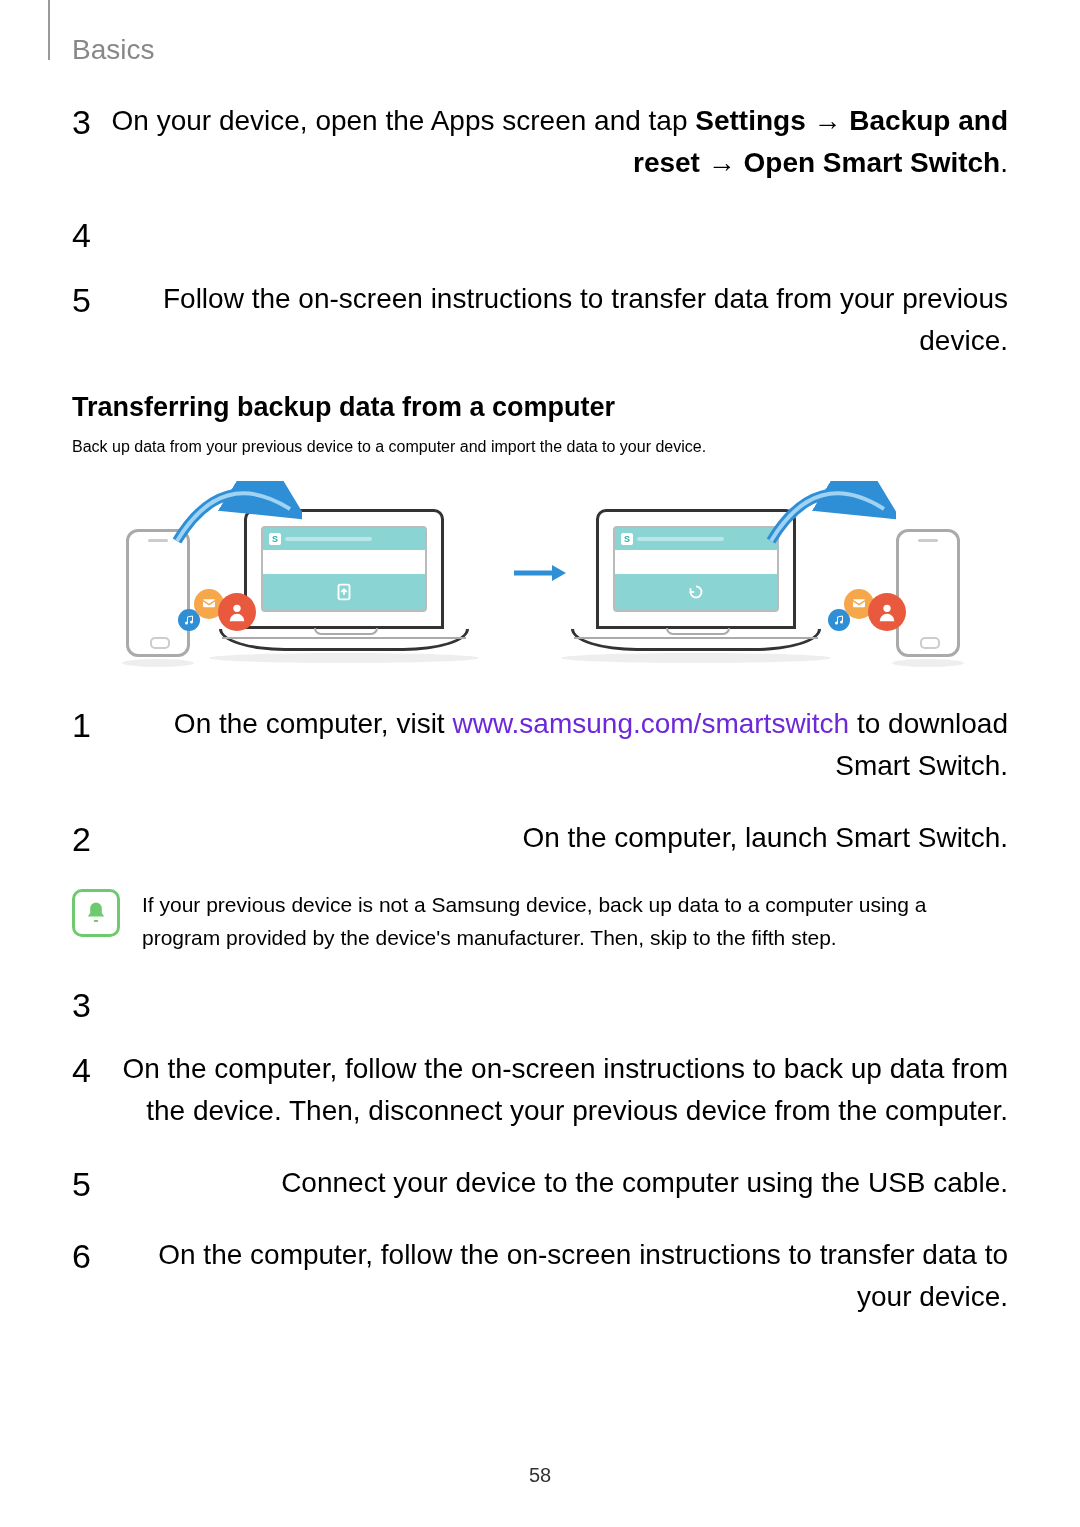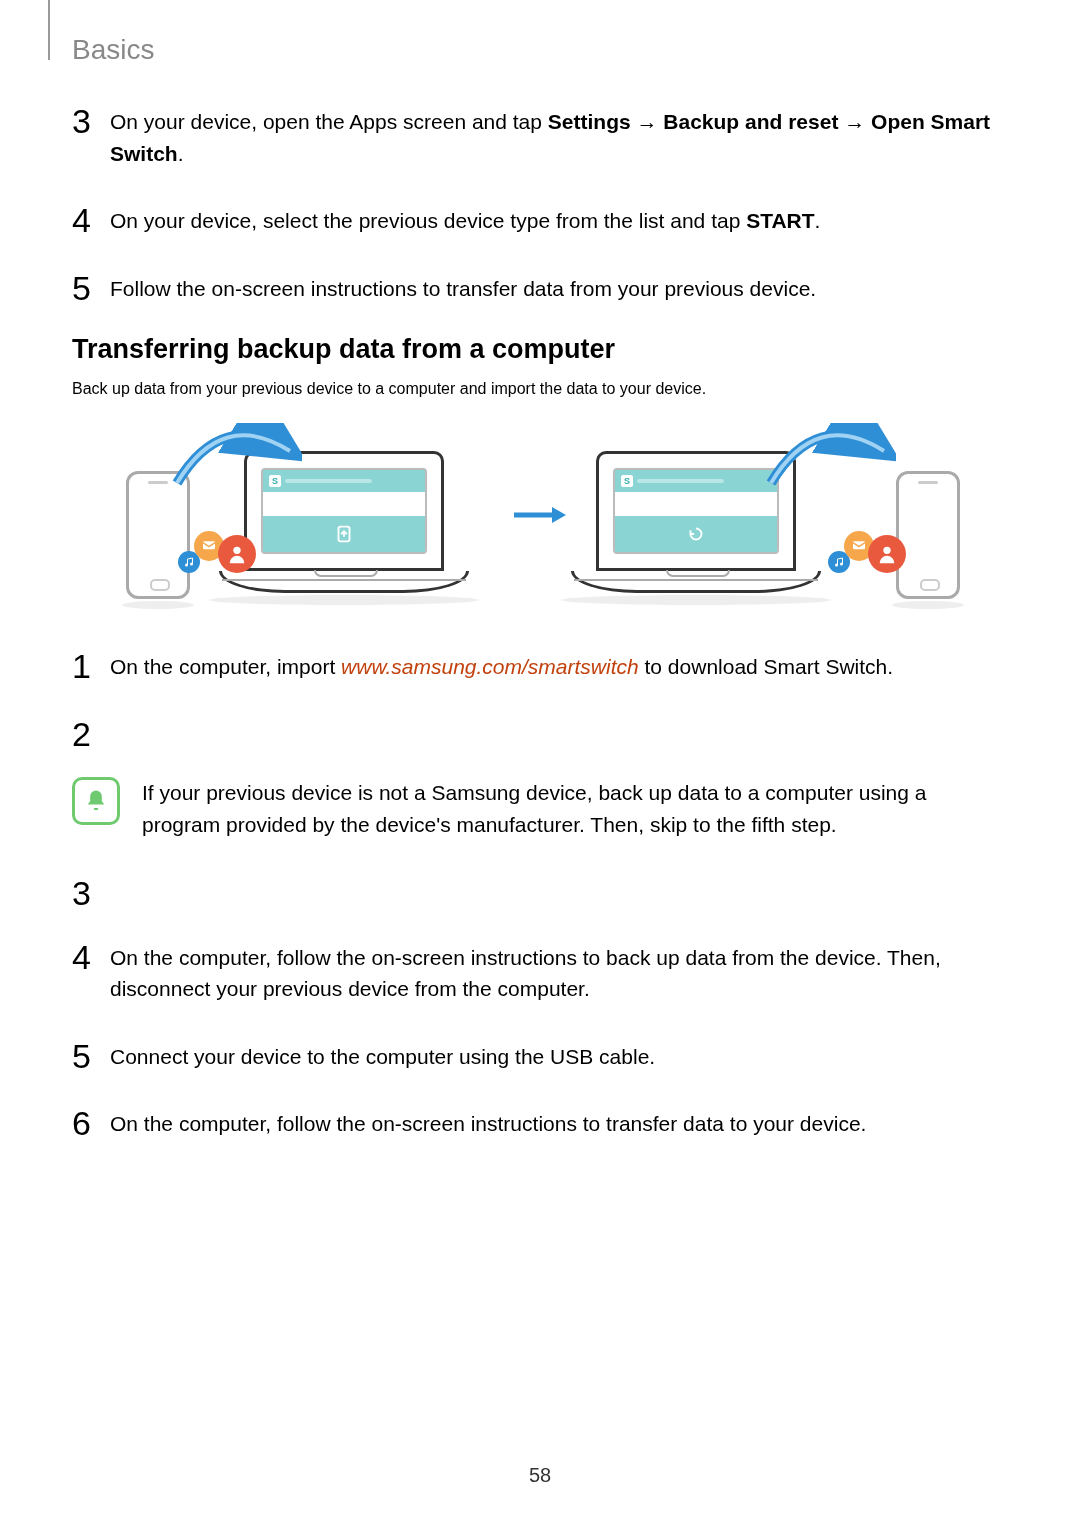--- a/index.html
+++ b/index.html
@@ -40,24 +40,25 @@
   .step-num {
     font-size: 34px;
     font-weight: 400;
     width: 38px;
     flex-shrink: 0;
     line-height: 1;
     position: relative;
     top: 4px;
   }
   .step-text {
-    font-size: 21px;
+    font-size: 28px;
     line-height: 1.5;
     color: #000;
     flex: 1;
+    text-align: right;
   }
   .bold { font-weight: bold; }
   .section-heading {
     font-size: 27px;
     font-weight: bold;
     margin-bottom: 12px;
   }
   .section-desc {
     font-size: 16px;
     line-height: 1.5;
@@ -88,21 +89,21 @@
     display: flex;
     align-items: center;
     justify-content: center;
     flex-shrink: 0;
   }
   .note-text {
     font-size: 21px;
     line-height: 1.55;
     flex: 1;
   }
-  .link { color: #c2410c; font-style: italic; }
+  .link { color: #6d28d9; }
   .page-num {
     position: absolute;
     bottom: 40px;
     left: 0;
     width: 100%;
     text-align: center;
     font-size: 20px;
     color: #333;
   }
   
@@ -279,23 +280,20 @@
 
   <div class="step">
     <div class="step-num">3</div>
     <div class="step-text">
       <span>On your device, open the Apps screen and tap </span><span class="bold">Settings</span><span> → </span><span class="bold">Backup and reset</span><span> → </span><span class="bold">Open Smart Switch</span><span>.</span>
     </div>
   </div>
 
   <div class="step">
     <div class="step-num">4</div>
-    <div class="step-text">
-      <span>On your device, select the previous device type from the list and tap </span><span class="bold">START</span><span>.</span>
-    </div>
   </div>
 
   <div class="step">
     <div class="step-num">5</div>
     <div class="step-text">Follow the on-screen instructions to transfer data from your previous device.</div>
   </div>
 
   <h2 class="section-heading">Transferring backup data from a computer</h2>
   <p class="section-desc">Back up data from your previous device to a computer and import the data to your device.</p>
 
@@ -409,26 +407,27 @@
           </defs>
         <path d="M15 60 Q 60 -15 128 28" fill="none" stroke="#2F8FD6" stroke-width="10" marker-end="url(#ah2)"></path>
         <path d="M15 60 Q 60 -15 128 28" fill="none" stroke="#9FD2F3" stroke-width="4"></path>
       </svg>
     </div>
   </div>
 
   <div class="step">
     <div class="step-num">1</div>
     <div class="step-text">
-      <span>On the computer, import </span><span class="link">www.samsung.com/smartswitch</span><span> to download Smart Switch.</span>
+      <span>On the computer, visit </span><span class="link">www.samsung.com/smartswitch</span><span> to download Smart Switch.</span>
     </div>
   </div>
 
   <div class="step">
     <div class="step-num">2</div>
+    <div class="step-text">On the computer, launch Smart Switch.</div>
   </div>
 
   <div class="note-block">
     <div class="note-icon">
       <svg width="28" height="28" viewBox="0 0 24 24">
           <path d="M12 3 a5 5 0 0 1 5 5 v4 l2 3 H5 l2-3 V8 a5 5 0 0 1 5-5 Z" fill="#6FC96F"></path>
           <path d="M10 18 a2 2 0 0 0 4 0" fill="#6FC96F"></path>
         </svg>
     </div>
     <div class="note-text">If your previous device is not a Samsung device, back up data to a computer using a program provided by the device's manufacturer. Then, skip to the fifth step.</div>

